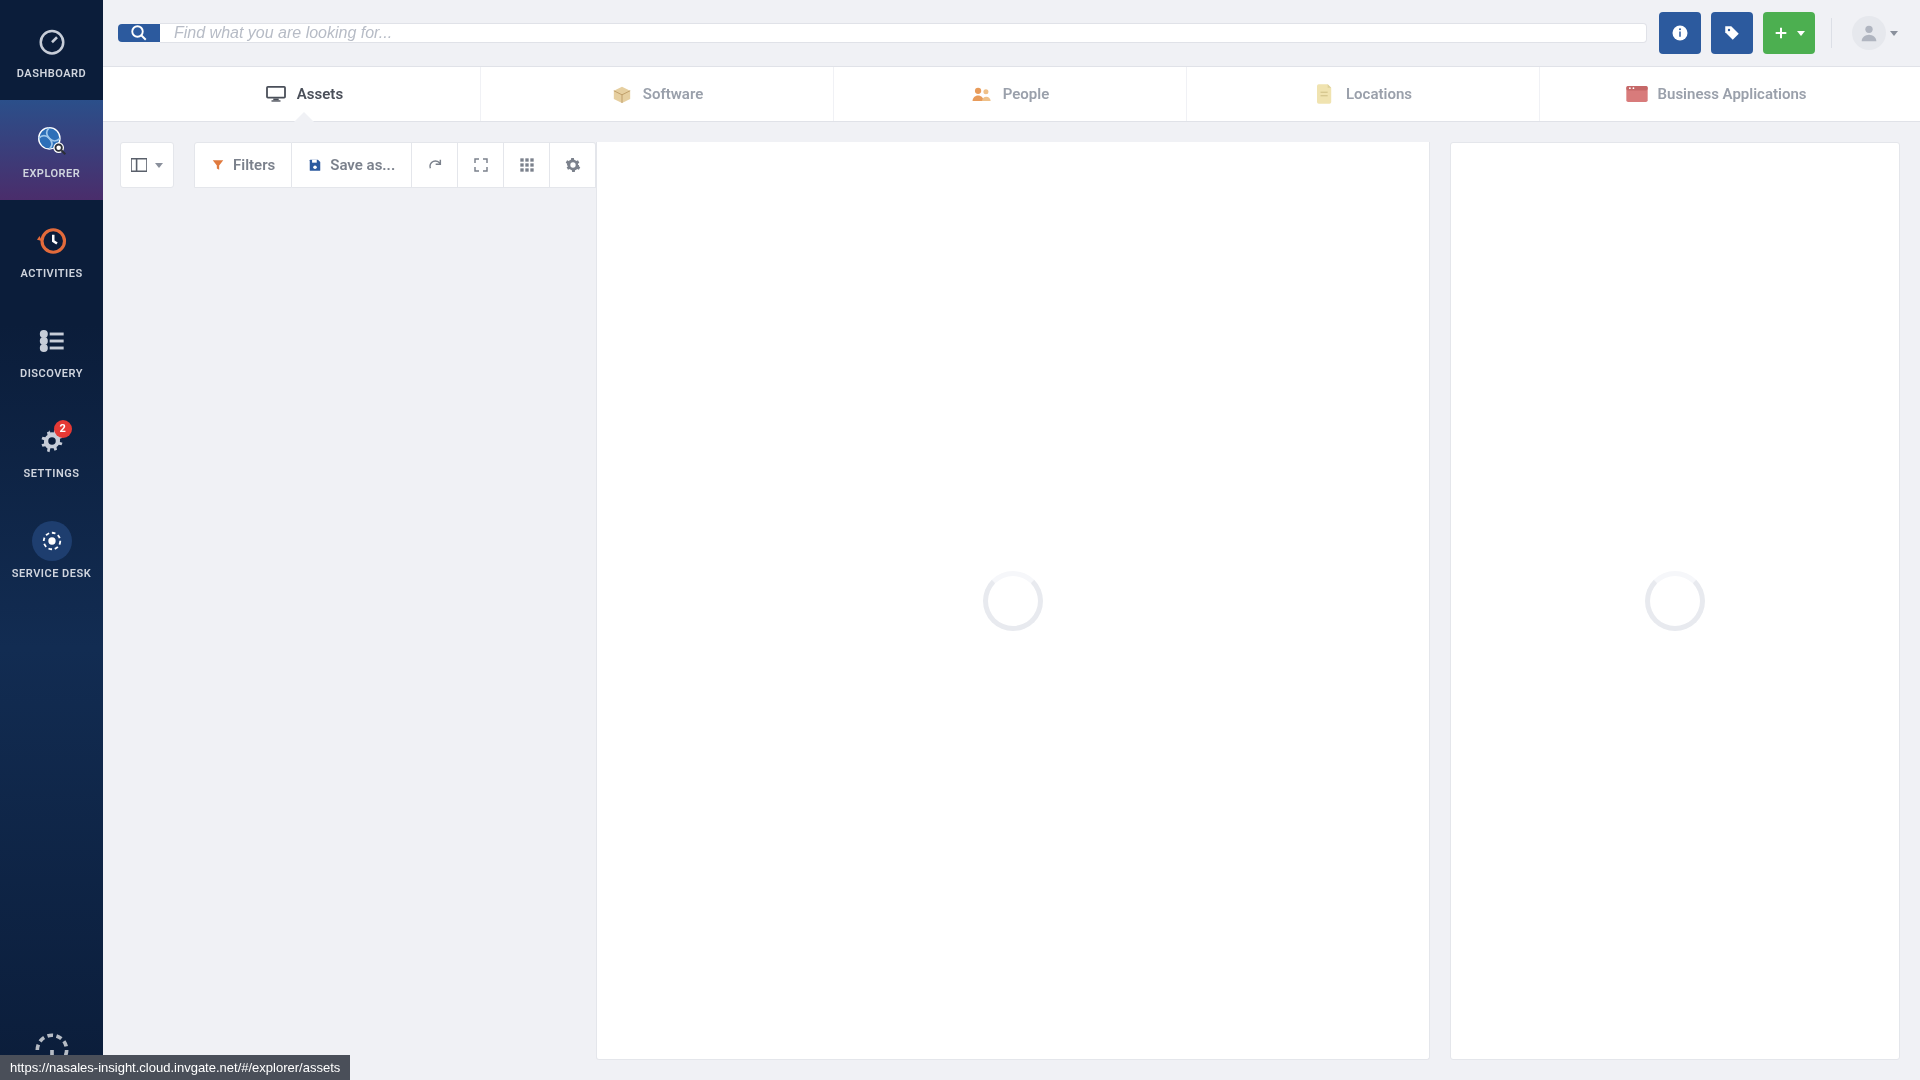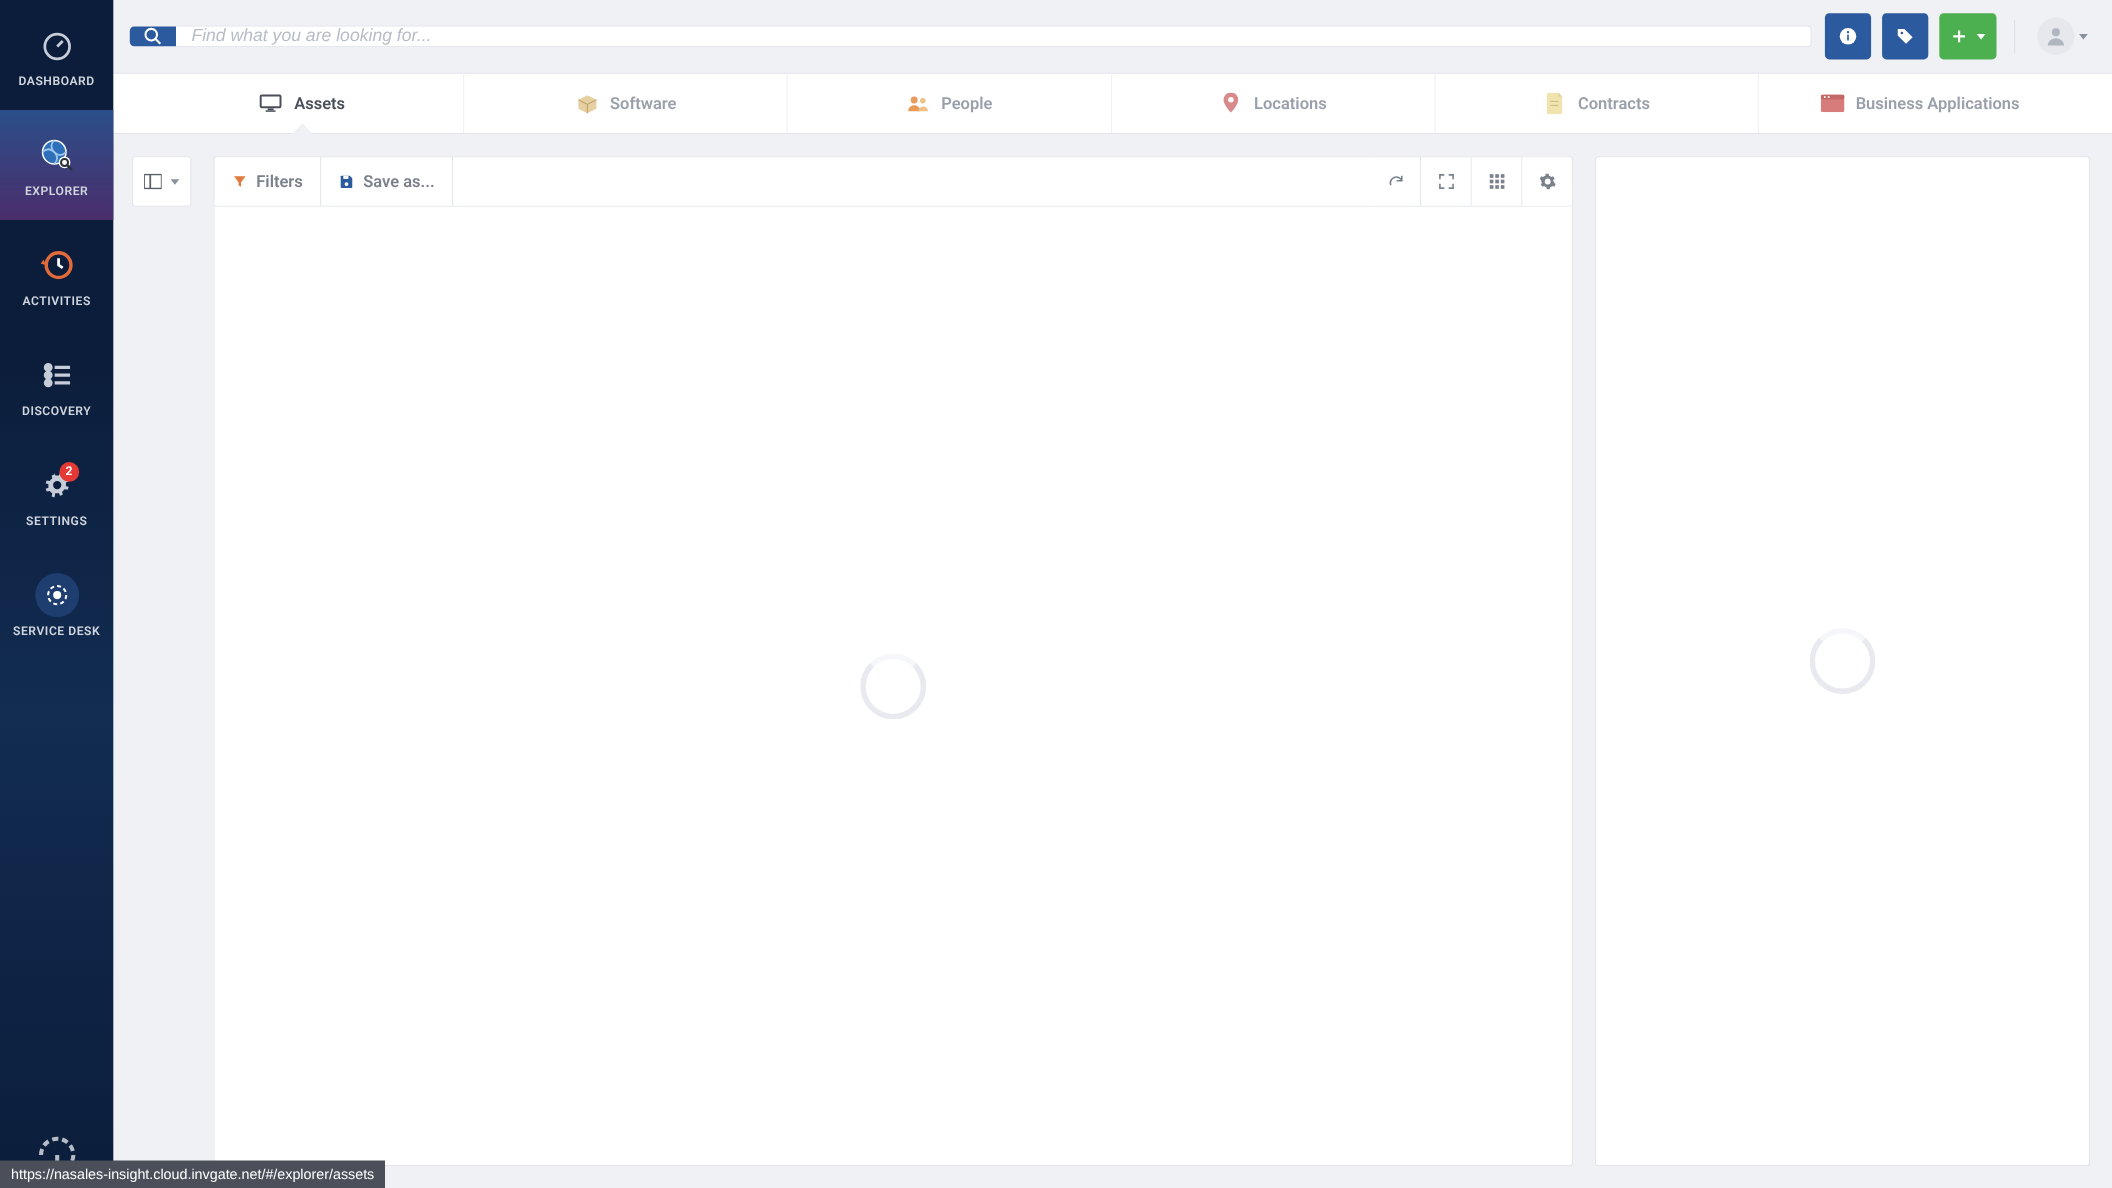--- a/index.html
+++ b/index.html
@@ -280,21 +280,21 @@
   .col-left-strip .tool-group.single {
     border-radius: 3px;
     border-left: 1px solid #e4e6eb;
     justify-content: center;
     gap:8px;
     padding: 0 10px;
   }
   .col-main {
     flex: 1;
     display: flex;
-    flex-direction: column;
+    flex-direction: row;
   }
   .white-card {
     background: #fff;
     border: 1px solid #e4e6eb;
     border-radius: 3px;
     flex: 1;
     display: flex;
     align-items: center;
     justify-content: center;
   }
@@ -475,37 +475,28 @@
             <circle cx="9" cy="6" r="4" fill="#e89b5a"></circle>
             <circle cx="19" cy="7" r="3.2" fill="#efc088"></circle>
             <path d="M2 19c0-4 3-7 7-7s7 3 7 7" fill="#e89b5a"></path>
             <path d="M14 19c0-3 2.5-5.5 5.5-5.5S25 16 25 19" fill="#efc088"></path>
           </svg>
       </span>
       <span>People</span>
     </div>
     <div class="cat-tab">
       <span class="cat-icon">
-        <svg width="18" height="20" viewBox="0 0 20 24">
-            <path d="M10 0C5 0 2 4 2 8c0 6 8 14 8 14s8-8 8-14c0-4-3-8-8-8z" fill="#d88a8a"></path>
-            <circle cx="10" cy="8" r="3" fill="#fff"></circle>
-          </svg>
-      </span>
-      <span>Locations</span>
-    </div>
-    <div class="cat-tab">
-      <span class="cat-icon">
         <svg width="16" height="20" viewBox="0 0 18 22">
             <path d="M2 0h10l4 4v16a2 2 0 01-2 2H2a2 2 0 01-2-2V2a2 2 0 012-2z" fill="#f0e3b0"></path>
             <path d="M12 0v4h4" fill="#ddd09a"></path>
             <line x1="4" y1="9" x2="12" y2="9" stroke="#c9b97f"></line>
             <line x1="4" y1="13" x2="12" y2="13" stroke="#c9b97f"></line>
           </svg>
       </span>
-      <span>Contracts</span>
+      <span>Locations</span>
     </div>
     <div class="cat-tab">
       <span class="cat-icon">
         <svg width="22" height="16" viewBox="0 0 24 18">
             <rect x="0" y="0" width="24" height="18" rx="2" fill="#d87b7b"></rect>
             <rect x="0" y="0" width="24" height="5" rx="2" fill="#c56868"></rect>
             <circle cx="4" cy="2.5" r="1" fill="#fff"></circle>
             <circle cx="8" cy="2.5" r="1" fill="#fff"></circle>
           </svg>
       </span>

